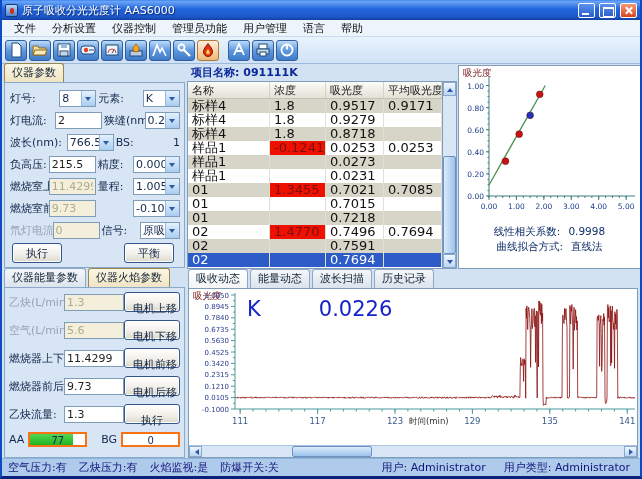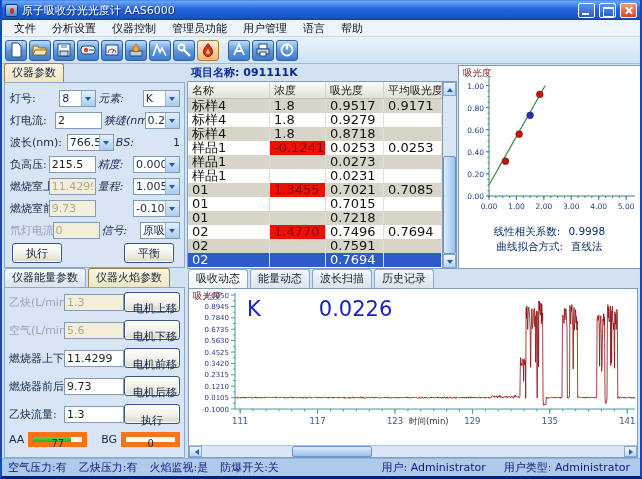--- a/index.html
+++ b/index.html
@@ -31,39 +31,39 @@
   .content { flex:1; display:flex; min-height:0; }
   .col-left { width:185px; flex:0 0 185px; display:flex; flex-direction:column; padding:1px 2px 0 2px; }
   .tabstrip { display:flex; height:17px; flex:0 0 17px; font-size:11px; color:#123; align-items:flex-end; }
   .tab { padding:1px 7px 2px 7px; border:1px solid #8aa8c8; border-bottom:none; border-radius:3px 3px 0 0; background:linear-gradient(#f5f7fa,#dbe3ec); margin-right:2px; white-space:nowrap; }
   .tab.active { background:linear-gradient(#fbf6e4,#efe5c4); border-color:#97854e; }
   .panel-body { border:1px solid #8aa8c8; background:#d7e5f4; flex:1; min-height:0; }
   
   .form { padding:4px 4px 2px 5px; display:flex; flex-direction:column; }
   .frow { display:flex; align-items:center; height:22px; font-size:11px; color:#14284e; }
   .flabel { width:63px; white-space:nowrap; overflow:hidden; }
-  .flabel2 { width:57px; margin-left:2px; white-space:nowrap; overflow:hidden;font-style:italic; }
+  .flabel2 { width:57px; margin-left:2px; white-space:nowrap; overflow:hidden; }
   .flabel.dis,.brow .flabel.dis { color:#9aa4b4; }
   .tinput { width:47px; height:17px; border:1px solid #7f9db9; background:#fff; font-size:11px; padding:0 2px; color:#222; }
   .tinput.dis { background:#f3efdb; color:#b0a98c; }
   .combo { width:47px; height:17px; border:1px solid #7f9db9; background:#fff; display:flex; }
   .combo-val { flex:1; font-size:11px; line-height:15px; padding-left:2px; overflow:hidden; white-space:nowrap; }
   .combo-arrow { width:14px; flex:0 0 14px; border-left:1px solid #9db8d8; background:linear-gradient(#e4f1fd,#a9cdf0); position:relative; }
   .combo-arrow::after { content:""; position:absolute; left:3px; top:6px; border:3.5px solid transparent; border-top:4px solid #2c5aa6; }
   .statval { font-size:11px; color:#14284e; padding-left:6px; }
   .btnrow { display:flex; height:24px; align-items:center; justify-content:space-between; padding:0 6px 0 2px; }
   .xbtn { height:20px; padding:0 13px; border:1px solid #35568a; border-radius:3px; font-size:11px; color:#102040;
           background:linear-gradient(#ffffff,#f1f0e9 55%,#dcd9cc); box-shadow:inset 0 0 0 1px #fff; white-space:nowrap; }
   
   .brow { display:flex; align-items:center; height:28px; font-size:11px; color:#14284e; padding:0 4px; }
   .brow .flabel { width:66px; }
   .brow .tinput { width:60px; }
   .brow .xbtn { margin-left:auto; padding:8px 8px; min-width:56px; }
   .meter-row { display:flex; align-items:center; height:22px; padding:0 4px; font-size:11px; color:#14284e; gap:4px; }
-  .meter { width:100px; height:15px; border:5px solid #f97316; background:#fff; position:relative; font-size:10px; text-align:center; line-height:14px; }
+  .meter { width:100px; height:15px; border:2px solid #f97316; background:#fff; position:relative; font-size:10px; text-align:center; line-height:14px; }
   .meter .fill { position:absolute; left:0; top:0; bottom:0; background:linear-gradient(#55d655,#1fb41f); }
   .meter span { position:relative; }
   
   .col-rest { flex:1; display:flex; flex-direction:column; min-width:0; }
   .top-row { height:205px; flex:0 0 205px; display:flex; }
   .col-mid { width:270px; flex:0 0 270px; display:flex; flex-direction:column; padding-top:1px; }
   .project { height:16px; flex:0 0 16px; font-size:11px; font-weight:bold; color:#0a2a9a; padding-left:4px; white-space:nowrap; }
   .grid { flex:1; border:1px solid #7f9db9; background:#fff; display:flex; min-height:0; }
   .grid-main { flex:1; display:flex; flex-direction:column; min-width:0; }
   .ghead { display:flex; height:17px; flex:0 0 17px; background:linear-gradient(#fcfcf9,#e3e1d6); border-bottom:1px solid #c4c2b4; font-size:11px; color:#222; }

